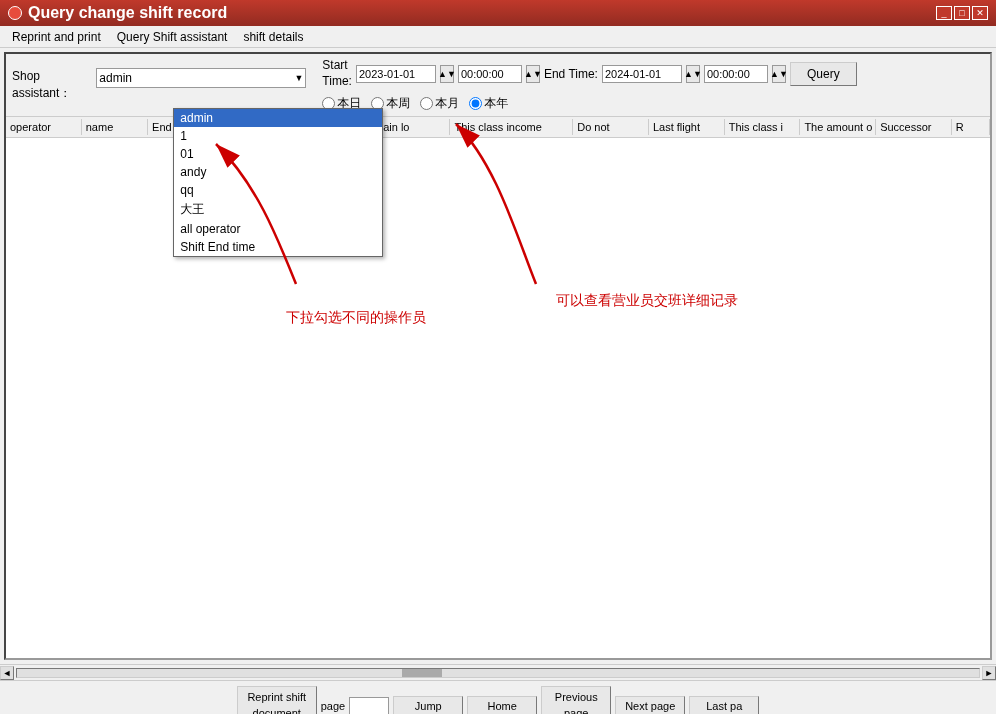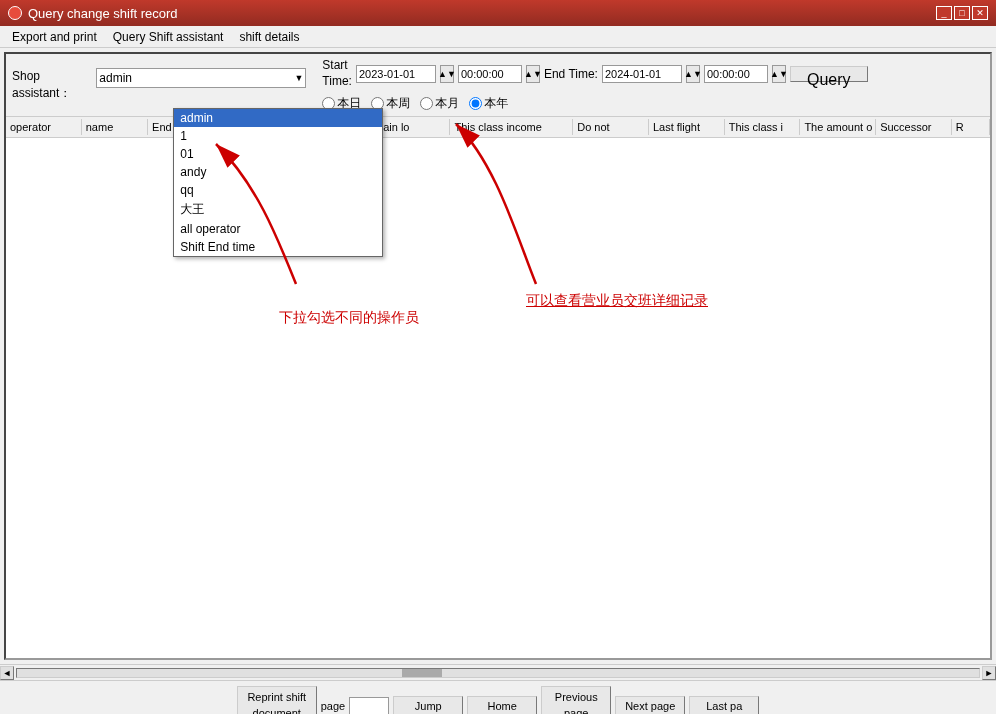--- a/index.html
+++ b/index.html
@@ -24,22 +24,22 @@
     }
     .title-bar-icon {
       width: 14px;
       height: 14px;
       background: #e74c3c;
       border: 1px solid #fff;
       border-radius: 50%;
       flex-shrink: 0;
     }
     .title-bar-text {
-      font-size: 13px;
-      font-weight: normal;
+      font-size: 16px;
+      font-weight: bold;
     }
     .title-bar-controls {
       margin-left: auto;
       display: flex;
       gap: 2px;
     }
     .title-btn {
       width: 16px;
       height: 14px;
       background: #c0392b;
@@ -152,23 +152,23 @@
       align-items: center;
       gap: 2px;
       font-size: 12px;
       cursor: pointer;
     }
 
     .query-btn {
       padding: 4px 16px;
       background: #e8e8e8;
       border: 1px outset #ccc;
-      font-size: 16px;
-      cursor: pointer;
-      height: 16px;
+      font-size: 12px;
+      cursor: pointer;
+      height: 24px;
       white-space: nowrap;
     }
 
     
     .table-header {
       display: flex;
       background: #f0f0f0;
       border-bottom: 1px solid #ccc;
       padding: 2px 0;
     }
@@ -283,21 +283,21 @@
   <div class="title-bar-icon"></div>
   <span class="title-bar-text">Query change shift record</span>
   <div class="title-bar-controls">
     <div class="title-btn">_</div>
     <div class="title-btn">□</div>
     <div class="title-btn">✕</div>
   </div>
 </div>
 
 <div class="menu-bar">
-  <div class="menu-item">Export and print</div>
+  <div class="menu-item">Reprint and print</div>
   <div class="menu-item">Query Shift assistant</div>
   <div class="menu-item">shift details</div>
 </div>
 
 <div class="main-content">
 
   <div class="toolbar-row">
 
     <div style="display:flex; align-items:flex-start; gap:4px; position:relative;">
       <div style="font-size:12px; white-space:pre; line-height:1.4;">Shop
@@ -377,32 +377,32 @@
 
   <svg class="red-arrow" style="position:absolute; top:30px; left:150px; width:180px; height:240px;">
     <defs>
       <marker id="arrowhead1" markerWidth="10" markerHeight="7" refX="10" refY="3.5" orient="auto">
         <polygon points="0 0, 10 3.5, 0 7" fill="#cc0000"></polygon>
       </marker>
     </defs>
     <path d="M 140,200 C 120,150 100,100 60,60" stroke="#cc0000" stroke-width="2.5" fill="none" marker-end="url(#arrowhead1)"></path>
   </svg>
 
-  <div class="annotation-text" style="left:273px; top:255px;">下拉勾选不同的操作员</div>
+  <div class="annotation-text" style="left:280px; top:255px;">下拉勾选不同的操作员</div>
 
   <svg class="red-arrow" style="position:absolute; top:30px; left:400px; width:300px; height:240px;">
     <defs>
       <marker id="arrowhead2" markerWidth="10" markerHeight="7" refX="10" refY="3.5" orient="auto">
         <polygon points="0 0, 10 3.5, 0 7" fill="#cc0000"></polygon>
       </marker>
     </defs>
     <path d="M 130,200 C 110,150 90,80 50,40" stroke="#cc0000" stroke-width="2.5" fill="none" marker-end="url(#arrowhead2)"></path>
   </svg>
 
-  <div class="annotation-text" style="left:520px; top:238px;text-decoration:underline;">可以查看营业员交班详细记录</div>
+  <div class="annotation-text" style="left:550px; top:238px;">可以查看营业员交班详细记录</div>
 
 </div>
 
 <div class="h-scrollbar">
   <div style="width:14px; height:14px; background:#e0e0e0; border:1px outset #ccc; display:flex; align-items:center; justify-content:center; font-size:9px; cursor:pointer;">◄</div>
   <div class="scrollbar-track">
     <div class="scrollbar-thumb"></div>
   </div>
   <div style="width:14px; height:14px; background:#e0e0e0; border:1px outset #ccc; display:flex; align-items:center; justify-content:center; font-size:9px; cursor:pointer;">►</div>
 </div>

